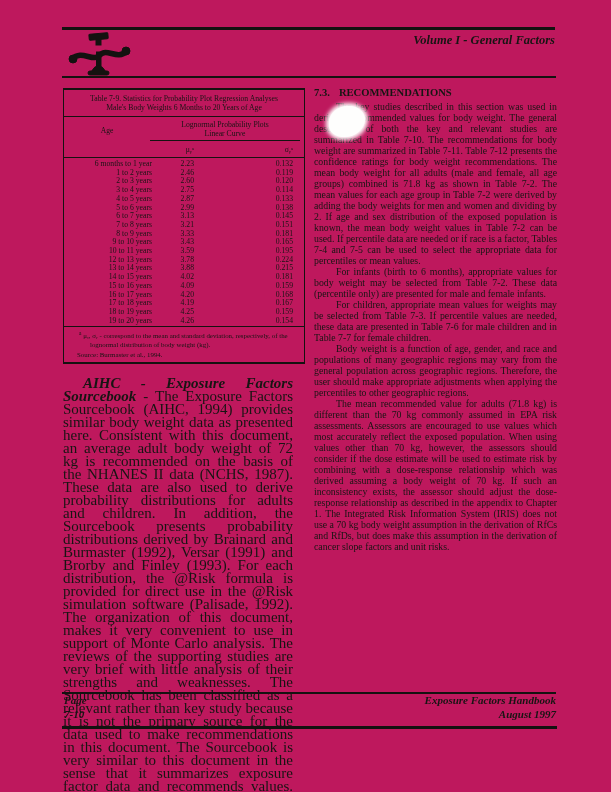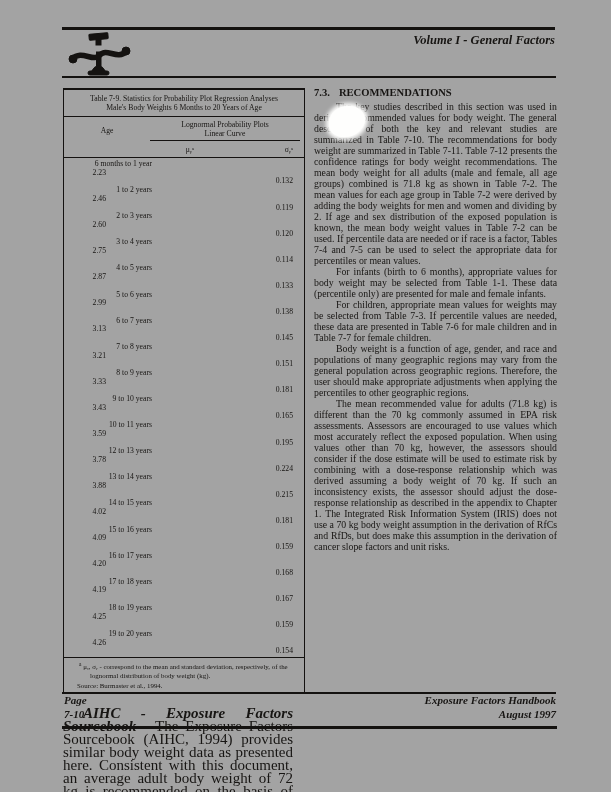--- a/index.html
+++ b/index.html
@@ -1,17 +1,17 @@
 <!DOCTYPE html>
 <html><head>
 <meta charset="utf-8">
 <style>
   html,body{margin:0;padding:0;background:#ffffff;}
   .page{
-    position:relative;width:611px;height:792px;background:#a3a3a3;
+    position:relative;width:611px;height:792px;background:#be185d;
     font-family:"Liberation Serif","DejaVu Serif",serif;color:#171513;
     overflow:hidden;
   }
   .rule{position:absolute;background:#141210;}
 
   
   .hdr-top-rule{left:62px;top:27px;width:493px;height:3px;}
   .hdr-bottom-rule{left:62px;top:76px;width:494px;height:2px;}
   .logo{position:absolute;left:66px;top:32px;width:68px;height:44px;}
   .hdr-text{position:absolute;right:56px;text-align:right;font-weight:bold;font-style:italic;font-size:12.5px;white-space:nowrap;}
@@ -29,21 +29,21 @@
   .tbl-title{text-align:center;padding:4px 2px 3px 2px;border-bottom:1.3px solid #141210;}
   .tbl-head{display:flex;align-items:center;padding-top:3px;}
   .th-age{width:86px;text-align:center;font-size:7.6px;}
   .th-group{flex:1;text-align:center;margin-right:4px;}
   .th-group .underlined{border-bottom:1.1px solid #141210;padding-bottom:1px;}
   .tbl-subhead{display:flex;padding:4px 0 3px 0;border-bottom:1.3px solid #141210;}
   .c-age{width:88px;text-align:right;}
   .c-mu{width:42px;text-align:right;}
   .c-sigma{flex:1;text-align:right;padding-right:11px;}
   .tbl-body{padding:2px 0 1px 0;border-bottom:1.3px solid #141210;}
-  .tbl-row{display:flex;line-height:8.7px;flex-direction:column;}
+  .tbl-row{display:flex;line-height:8.7px;}
   .greek{font-family:"Liberation Serif","DejaVu Sans",serif;}
   .tbl-footnote{font-size:6.9px;line-height:8.2px;padding:2px 4px 1px 26px;text-indent:-11px;}
   .tbl-footnote sup{font-size:5.5px;}
   .tbl-source{font-size:6.9px;line-height:8.5px;padding:1px 4px 2px 13px;}
 
   
   .body-p{margin:0;text-align:justify;font-size:9.8px;line-height:11px;text-indent:22px;}
   .aihc-p{margin:13px 12px 0 0;text-align:justify;font-size:15px;line-height:13px;text-indent:20px;}
   .aihc-lead{font-weight:bold;font-style:italic;}
   .sec-heading{display:flex;gap:9px;font-weight:bold;font-size:10.6px;margin:0 0 3px 0;}
@@ -227,21 +227,21 @@
 
   <div class="col-right">
     <div class="sec-heading">
       <span>7.3.</span>
       <span>RECOMMENDATIONS</span>
     </div>
     <div>
 
         <p class="body-p">The key studies described in this section was used in deriving recommended values for body weight.  The general description of both the key and relevant studies are summarized in Table 7-10.  The recommendations for body weight are summarized in Table 7-11.  Table 7-12 presents the confidence ratings for body weight recommendations.  The mean body weight for all adults (male and female, all age groups) combined is 71.8 kg as shown in Table 7-2.  The mean values for each age group in Table 7-2 were derived by adding the body weights for men and women and dividing by 2. If age and sex distribution of the exposed population is known, the mean body weight values in Table 7-2 can be used. If percentile data are needed or if race is a factor, Tables 7-4 and 7-5 can be used to select the appropriate data for percentiles or mean values.</p>
 
-        <p class="body-p">For infants (birth to 6 months), appropriate values for body weight may be selected from Table 1-1.  These data (percentile only) are presented for male and female infants.</p>
+        <p class="body-p">For infants (birth to 6 months), appropriate values for body weight may be selected from Table 7-2.  These data (percentile only) are presented for male and female infants.</p>
 
         <p class="body-p">For children, appropriate mean values for weights may be selected from Table 7-3.  If percentile values are needed, these data are presented in Table 7-6 for male children and in Table 7-7 for female children.</p>
 
         <p class="body-p">Body weight is a function of age, gender, and race and populations of many geographic regions may vary from the general population across geographic regions. Therefore, the user should make appropriate adjustments when applying the percentiles to other geographic regions.</p>
 
         <p class="body-p">The mean recommended value for adults (71.8 kg) is different than the 70 kg commonly assumed in EPA risk assessments.   Assessors are encouraged to use values which most accurately reflect the exposed population. When using values other than 70 kg, however, the assessors should consider if the dose estimate will be used to estimate risk by combining with a dose-response relationship which was derived assuming a body weight of 70 kg.  If such an inconsistency exists, the assessor should adjust the dose-response relationship as described in the appendix to Chapter 1.  The Integrated Risk Information System (IRIS) does not use a 70 kg body weight assumption in the derivation of RfCs and RfDs, but does make this assumption in the derivation of cancer slope factors and unit risks.</p>
       </div>
   </div>
 
   <div class="artifact"></div>

